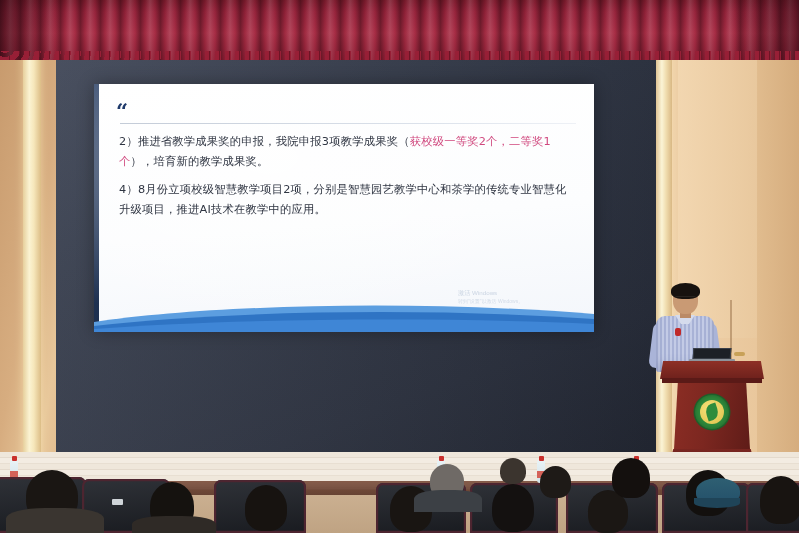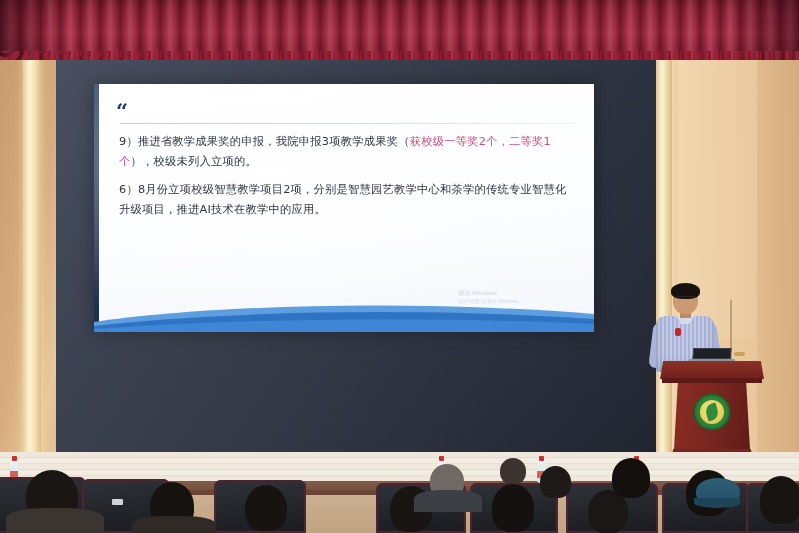--- a/index.html
+++ b/index.html
@@ -185,24 +185,24 @@
   <div class="slide">
     <div class="slide-accent-bar"></div>
     <div class="slide-glow"></div>
 
     <div class="slide-title-row">
       <span class="quote-mark">“</span>
     </div>
     <div class="title-rule"></div>
 
     <div class="slide-body">
-      <p class="para"><span>9）推进省教学成果奖的申报，我院申报3项教学成果奖（</span><span class="hl">获校级一等奖2个，二等奖1个</span><span>），校级未列入立项的。</span></p>
-
-
-      <p class="para"><span>6）8月份立项校级智慧教学项目2项，分别是智慧园艺教学中心和茶学的传统专业智慧化升级项目，推进AI技术在教学中的应用。</span></p>
+      <p class="para"><span>2）推进省教学成果奖的申报，我院申报3项教学成果奖（</span><span class="hl">获校级一等奖2个，二等奖1个</span><span>），培育新的教学成果奖。</span></p>
+
+
+      <p class="para"><span>4）8月份立项校级智慧教学项目2项，分别是智慧园艺教学中心和茶学的传统专业智慧化升级项目，推进AI技术在教学中的应用。</span></p>
     </div>
 
     <div class="watermark">
       <div class="wm1">激活 Windows</div>
       <div class="wm2">转到"设置"以激活 Windows。</div>
     </div>
 
     <div class="wave">
       <svg width="500" height="34" viewBox="0 0 500 34" xmlns="http://www.w3.org/2000/svg">
         <path d="M0,24 C120,6 330,2 500,16 L500,34 L0,34 Z" fill="#5c9ee0"></path>

